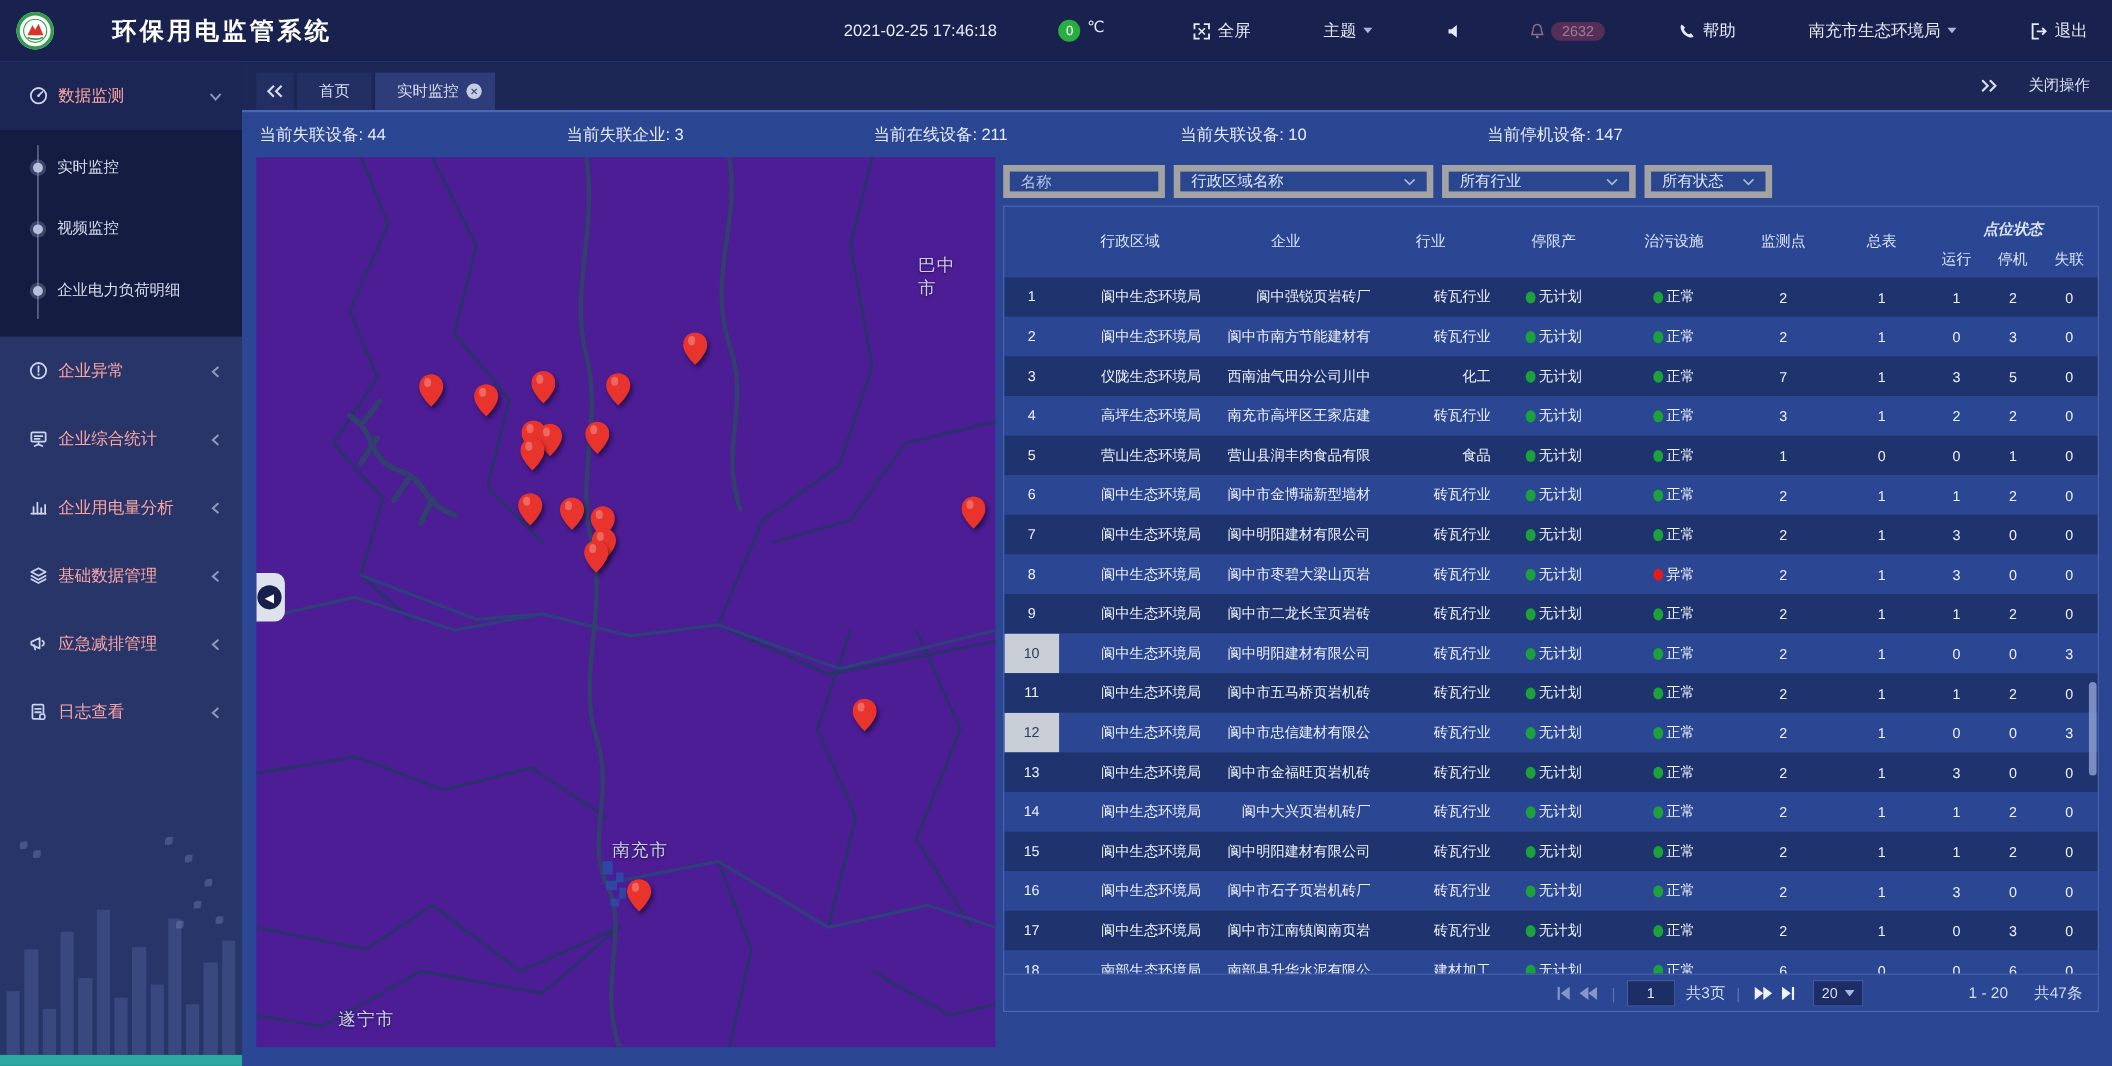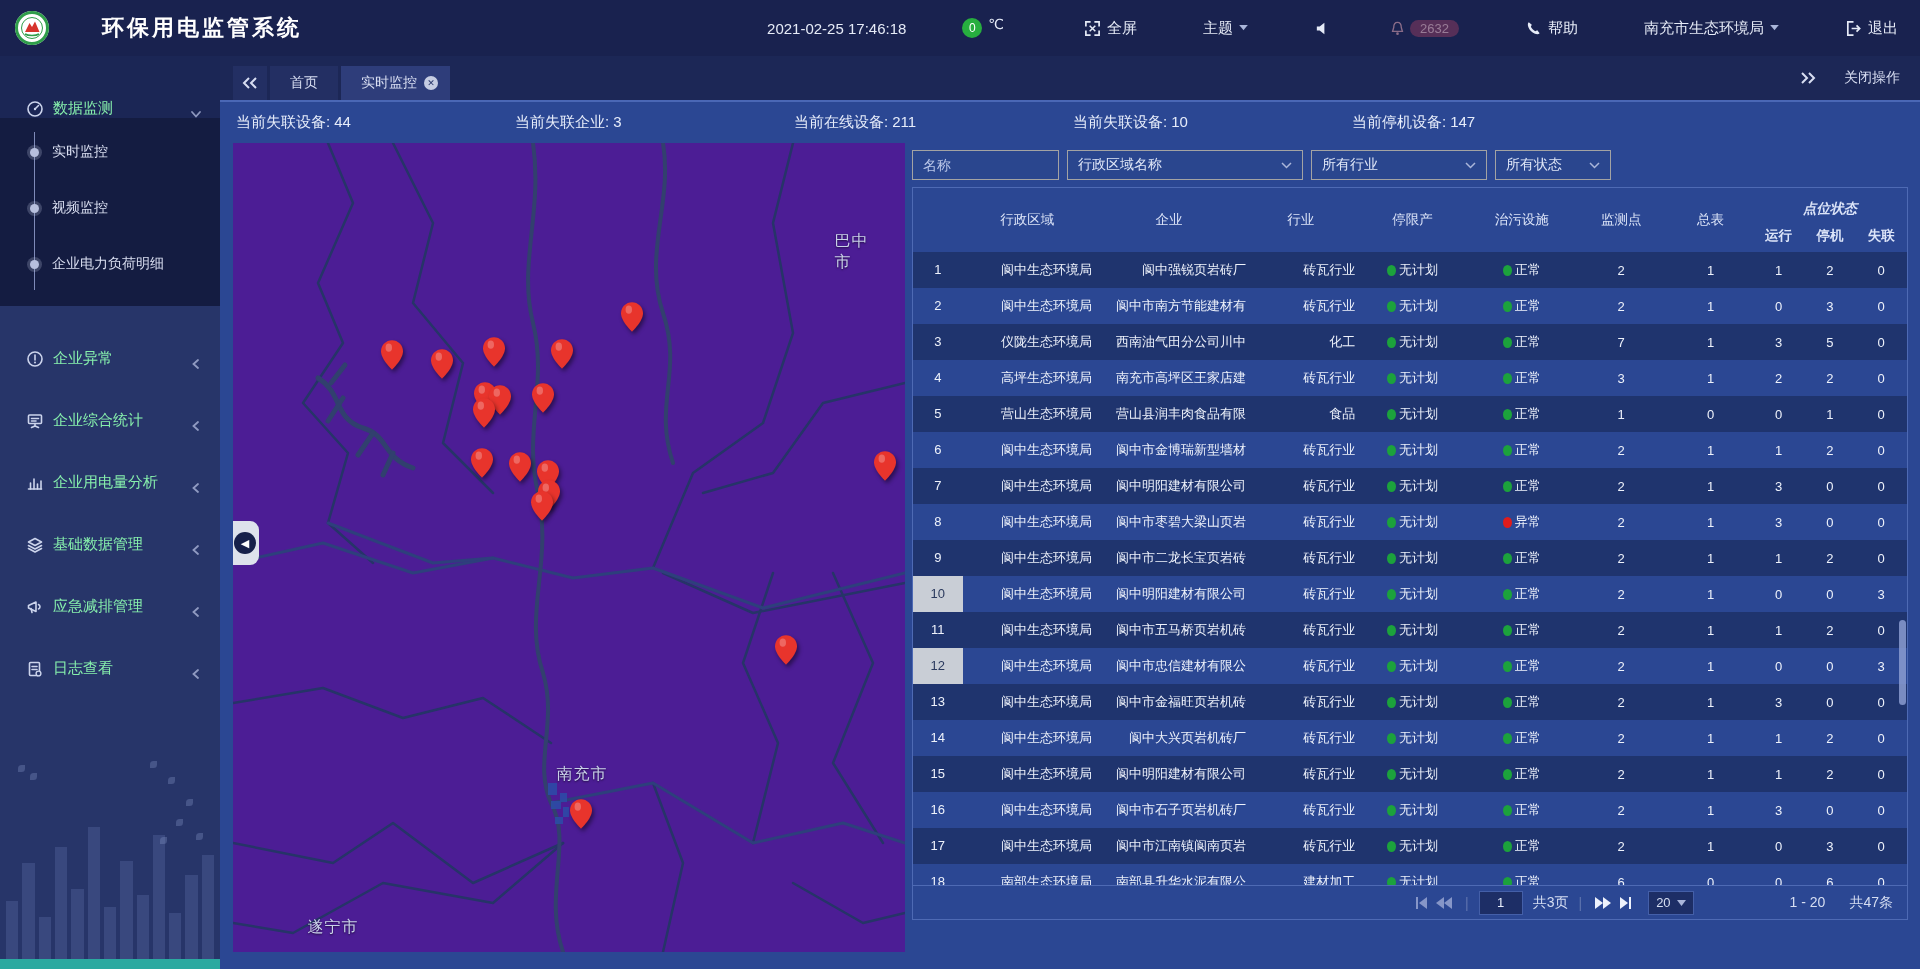--- a/index.html
+++ b/index.html
@@ -18,21 +18,21 @@
   .caret-down { width:9px; height:6px; }
   .notif { display:flex; align-items:center; gap:4px; opacity:.55; }
   .notif-pill { background:rgba(196,70,105,.65); color:#ffc4d0; border-radius:10px; padding:1px 10px; font-size:13px; }
 
   
   .main { display:flex; height:913px; }
   .sidebar { width:220px; background:#273569; position:relative; flex:none; overflow:hidden; }
   .content { flex:1; display:flex; flex-direction:column; background:#2b4793; min-width:0; }
 
   
-  .side-item { height:62px; display:flex; align-items:flex-end; padding:0 18px 0 26px; font-size:15px; color:#86efac; cursor:pointer; }
+  .side-item { height:62px; display:flex; align-items:center; padding:0 18px 0 26px; font-size:15px; color:#fca5a5; cursor:pointer; }
   .side-item .micon { width:18px; height:18px; margin-right:9px; flex:none; }
   .side-item .lbl { flex:1; }
   .side-item .chev { width:12px; height:12px; opacity:.8; }
   .side-item.active { background:#1b2655; }
   .submenu { background:#141c41; position:relative; padding:6px 0 14px 0; }
   .submenu::before { content:""; position:absolute; left:34px; top:14px; bottom:16px; width:1px; background:#7e8ab8; }
   .sub-item { height:56px; display:flex; align-items:center; padding-left:52px; font-size:14px; color:#d9def0; position:relative; cursor:pointer; }
   .sub-item .dot { position:absolute; left:30px; width:9px; height:9px; border-radius:50%; background:#b7bfdd; box-shadow:0 0 0 3px rgba(183,191,221,.25); }
   .skyline { position:absolute; left:0; right:0; bottom:10px; height:160px; display:flex; align-items:flex-end; gap:4px; padding:0 6px; pointer-events:none; }
   .skyline i { display:block; background:rgba(130,150,210,.20); flex:1; }
@@ -62,40 +62,40 @@
   .map { width:672px; height:809px; flex:none; position:relative; background:#4c1d95; overflow:hidden; }
   .map svg.roads { position:absolute; inset:0; }
   .city-label { position:absolute; transform:translate(-50%,-50%); font-size:16px; color:#c9d2e8; text-shadow:0 1px 2px rgba(0,0,0,.6); letter-spacing:1px; pointer-events:none; }
   .marker { position:absolute; width:22px; height:30px; cursor:pointer; filter:drop-shadow(2px 3px 2px rgba(0,0,0,.45)); }
   .map-toggle { position:absolute; left:0; top:378px; width:26px; height:44px; background:#dde2ec; border-radius:0 9px 9px 0; cursor:pointer; }
   .map-toggle .circ { position:absolute; left:1px; top:11px; width:22px; height:22px; border-radius:50%; background:#16204a; color:#fff; font-size:11px; display:flex; align-items:center; justify-content:center; }
 
   
   .right-panel { flex:1; display:flex; flex-direction:column; min-width:0; }
   .filterbar { height:44px; display:flex; align-items:center; gap:8px; flex:none; }
-  .f-ctl { height:30px; background:#2a468e; border:1px solid #a3a3a3; color:#dfe6f7; font-size:14px; display:flex; align-items:center; padding:0 10px; cursor:pointer; }
+  .f-ctl { height:30px; background:#2a468e; border:6px solid #a3a3a3; color:#dfe6f7; font-size:14px; display:flex; align-items:center; padding:0 10px; cursor:pointer; }
   input.f-ctl { cursor:text; }
   .f-ctl.sel { justify-content:space-between; }
   .f-name { width:147px; }
   .f-region { width:236px; }
   .f-industry { width:176px; }
   .f-status { width:116px; }
   input.f-ctl::placeholder { color:#b9c6e8; opacity:1; }
   .selcaret { width:11px; height:7px; margin-left:8px; }
 
   
   .tablewrap { height:733px; border:1px solid #4e6ab4; display:flex; flex-direction:column; flex:none; position:relative; }
   .thead { height:64px; display:flex; font-size:13.5px; color:#dce4f8; flex:none; }
   .th { display:flex; align-items:center; justify-content:center; }
   .c-num{width:5%}.c-region{width:13%}.c-company{width:15.5%}.c-industry{width:11%}
   .c-stop{width:11.5%}.c-treat{width:10.5%}.c-monitor{width:9.5%}.c-total{width:8.5%}
   .c-group{width:15.5%}.c-sub{width:33.33%}
   .th-group { flex-direction:column; justify-content:flex-start; }
   .group-label { font-style:italic; font-weight:bold; margin-top:12px; font-size:13.5px; }
-  .sub-row { display:flex; width:100%; margin-top:9px;font-weight:bold; }
+  .sub-row { display:flex; width:100%; margin-top:9px; }
   .sub-row .th { height:18px; }
   .tbody { height:635px; overflow:hidden; position:relative; }
   .trow { height:36px; display:flex; align-items:center; font-size:13px; color:#eef2fb; cursor:pointer; }
   .trow.odd { background:#1f346e; }
   .trow.even { background:#2b4793; }
   .td { overflow:hidden; white-space:nowrap; }
   .td.center { text-align:center; }
   .td.left { padding-left:6px;text-align:right; }
   .td.status { display:flex; align-items:center; justify-content:center; gap:3px; }
   .sdot { width:9px; height:11px; border-radius:50%; flex:none; }

